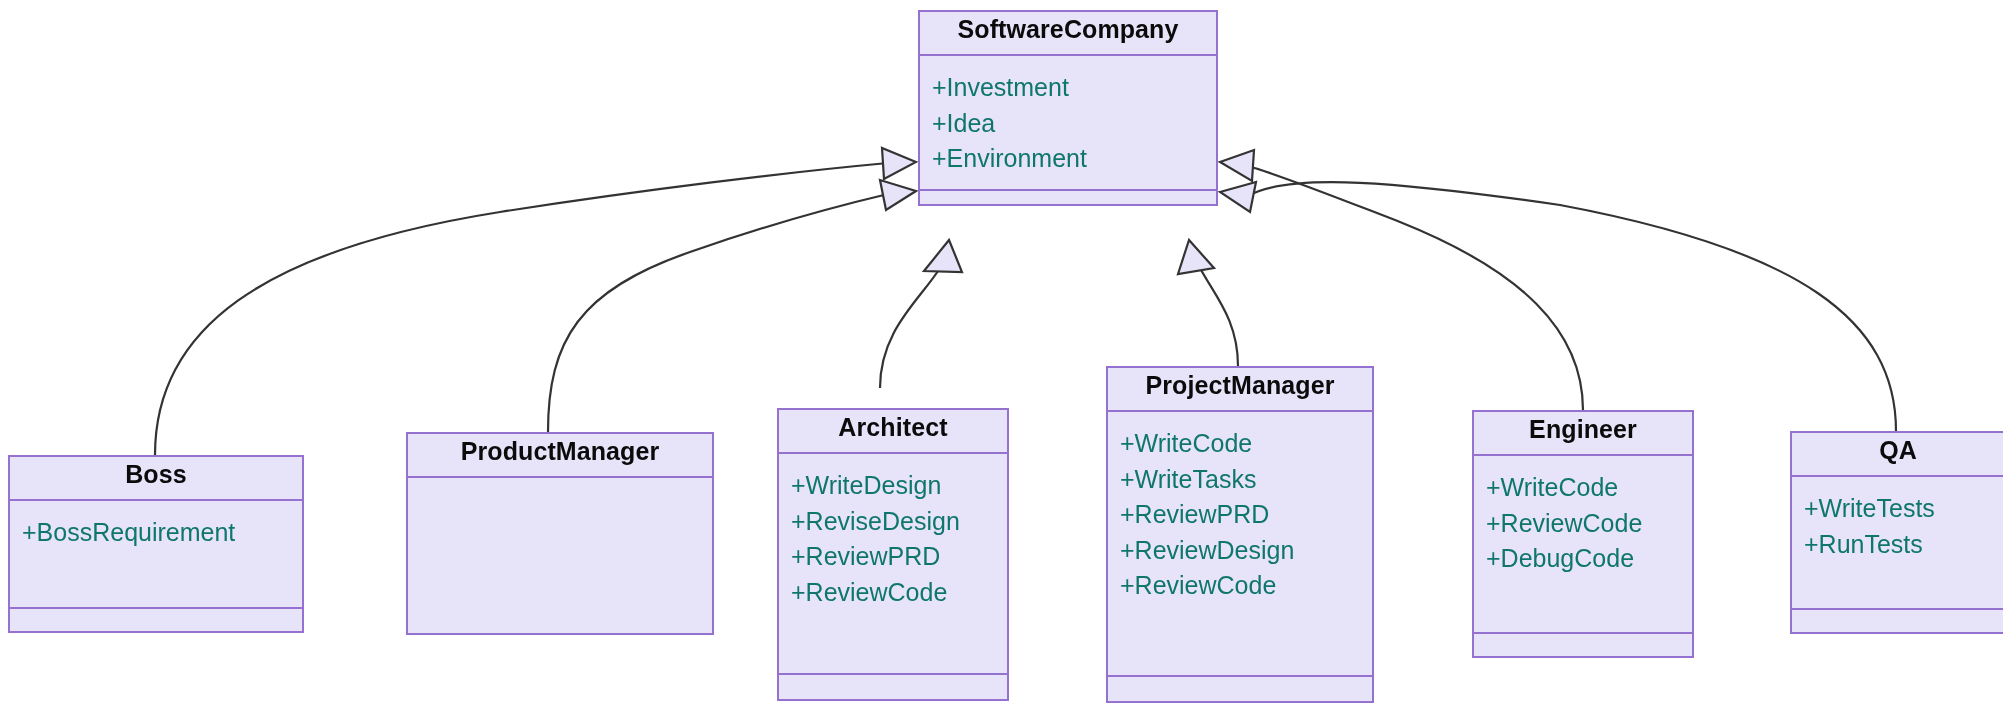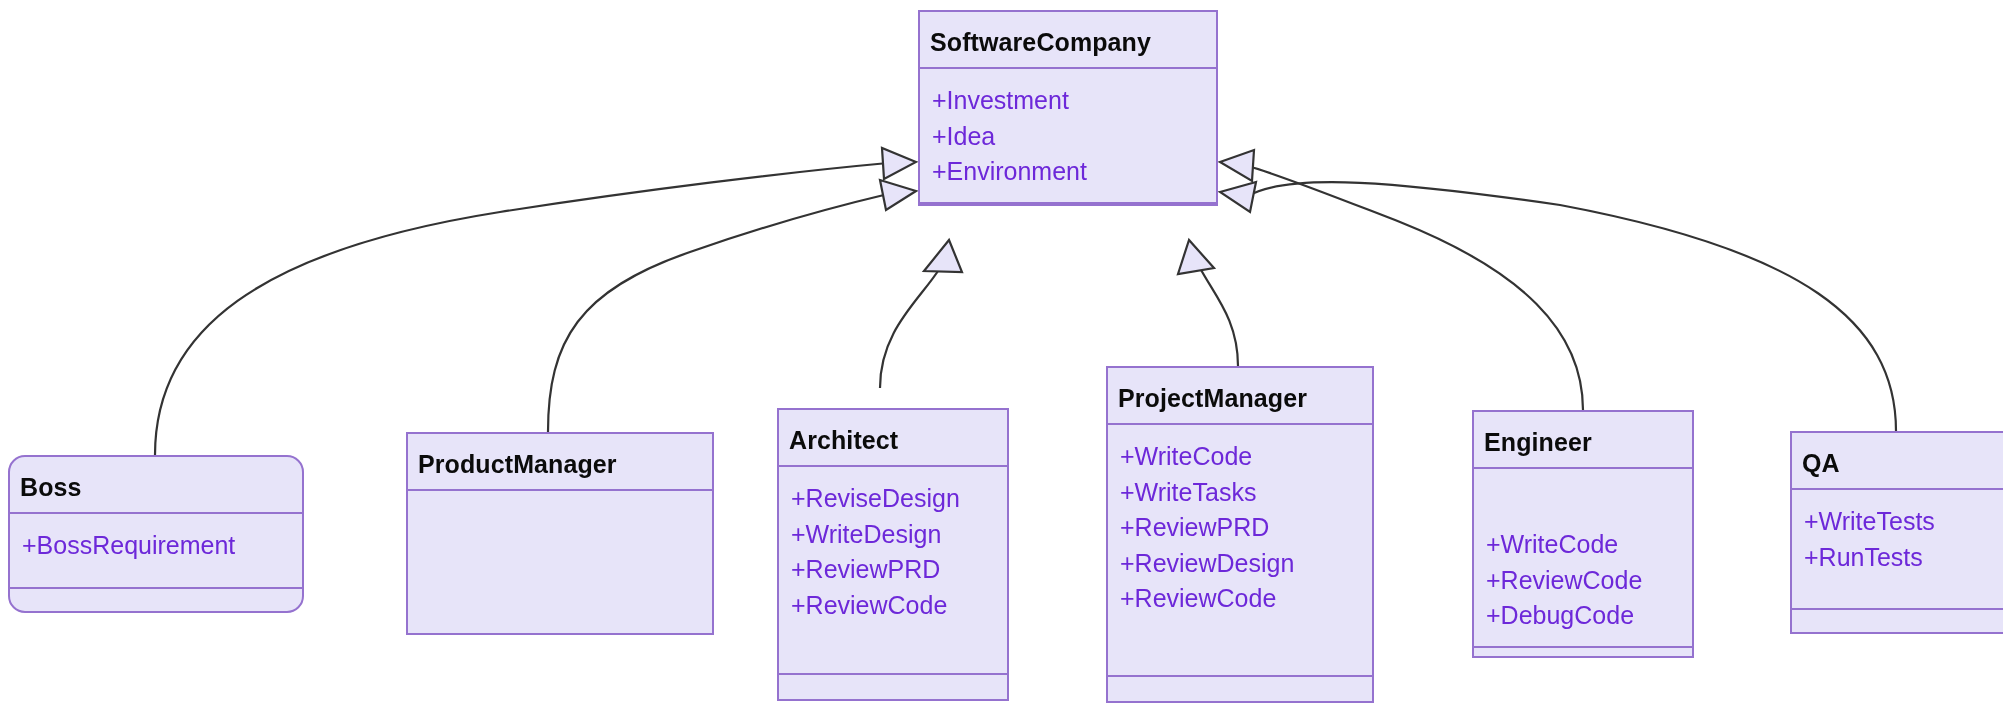--- a/index.html
+++ b/index.html
@@ -30,33 +30,34 @@
     box-sizing: border-box;
     border: 2px solid #9572cf;
     background: #e7e4f9;
     display: flex;
     flex-direction: column;
   }
   .uml-title {
     font-weight: bold;
     font-size: 25px;
     color: #0b0b0b;
-    padding: 16px 10px 10px 10px;
+    text-align: center;
+    padding: 3px 10px 10px 10px;
     border-bottom: 2px solid #9572cf;
     letter-spacing: 0.1px;
     white-space: nowrap;
   }
   .uml-members {
     flex: 1 1 auto;
     padding: 14px 12px 12px 12px;
     border-bottom: 2px solid #9572cf;
   }
   .uml-member {
     font-size: 25px;
-    color: #6d28d9;
+    color: #0f766e;
     line-height: 1.42;
     white-space: nowrap;
   }
   .uml-methods {
     height: 22px;
   }
   .uml-methods.tall {
     height: 24px;
   }
 </style>
@@ -89,57 +90,57 @@
   <div class="uml-class" style="left:918px; top:10px; width:300px; height:196px;">
     <div class="uml-title">SoftwareCompany</div>
     <div class="uml-members">
       <div class="uml-member">+Investment</div>
       <div class="uml-member">+Idea</div>
       <div class="uml-member">+Environment</div>
     </div>
     <div class="uml-methods"></div>
   </div>
 
-  <div class="uml-class" style="left:8px; top:455px; width:296px; height:158px;border-radius:17px;">
+  <div class="uml-class" style="left:8px; top:455px; width:296px; height:178px;">
     <div class="uml-title">Boss</div>
     <div class="uml-members">
       <div class="uml-member">+BossRequirement</div>
     </div>
     <div class="uml-methods"></div>
   </div>
 
   <div class="uml-class" style="left:406px; top:432px; width:308px; height:203px;">
     <div class="uml-title">ProductManager</div>
     <div class="uml-methods"></div>
   </div>
 
   <div class="uml-class" style="left:777px; top:388px; width:232px; height:293px;margin-top:20px;">
     <div class="uml-title">Architect</div>
     <div class="uml-members">
+      <div class="uml-member">+WriteDesign</div>
       <div class="uml-member">+ReviseDesign</div>
-      <div class="uml-member">+WriteDesign</div>
       <div class="uml-member">+ReviewPRD</div>
       <div class="uml-member">+ReviewCode</div>
     </div>
     <div class="uml-methods tall"></div>
   </div>
 
   <div class="uml-class" style="left:1106px; top:366px; width:268px; height:337px;">
     <div class="uml-title">ProjectManager</div>
     <div class="uml-members">
       <div class="uml-member">+WriteCode</div>
       <div class="uml-member">+WriteTasks</div>
       <div class="uml-member">+ReviewPRD</div>
       <div class="uml-member">+ReviewDesign</div>
       <div class="uml-member">+ReviewCode</div>
     </div>
     <div class="uml-methods tall"></div>
   </div>
 
-  <div class="uml-class" style="left:1472px; top:410px; width:222px; height:248px;gap:44px;">
+  <div class="uml-class" style="left:1472px; top:410px; width:222px; height:248px;">
     <div class="uml-title">Engineer</div>
     <div class="uml-members">
       <div class="uml-member">+WriteCode</div>
       <div class="uml-member">+ReviewCode</div>
       <div class="uml-member">+DebugCode</div>
     </div>
     <div class="uml-methods"></div>
   </div>
 
   <div class="uml-class" style="left:1790px; top:431px; width:216px; height:203px;">

